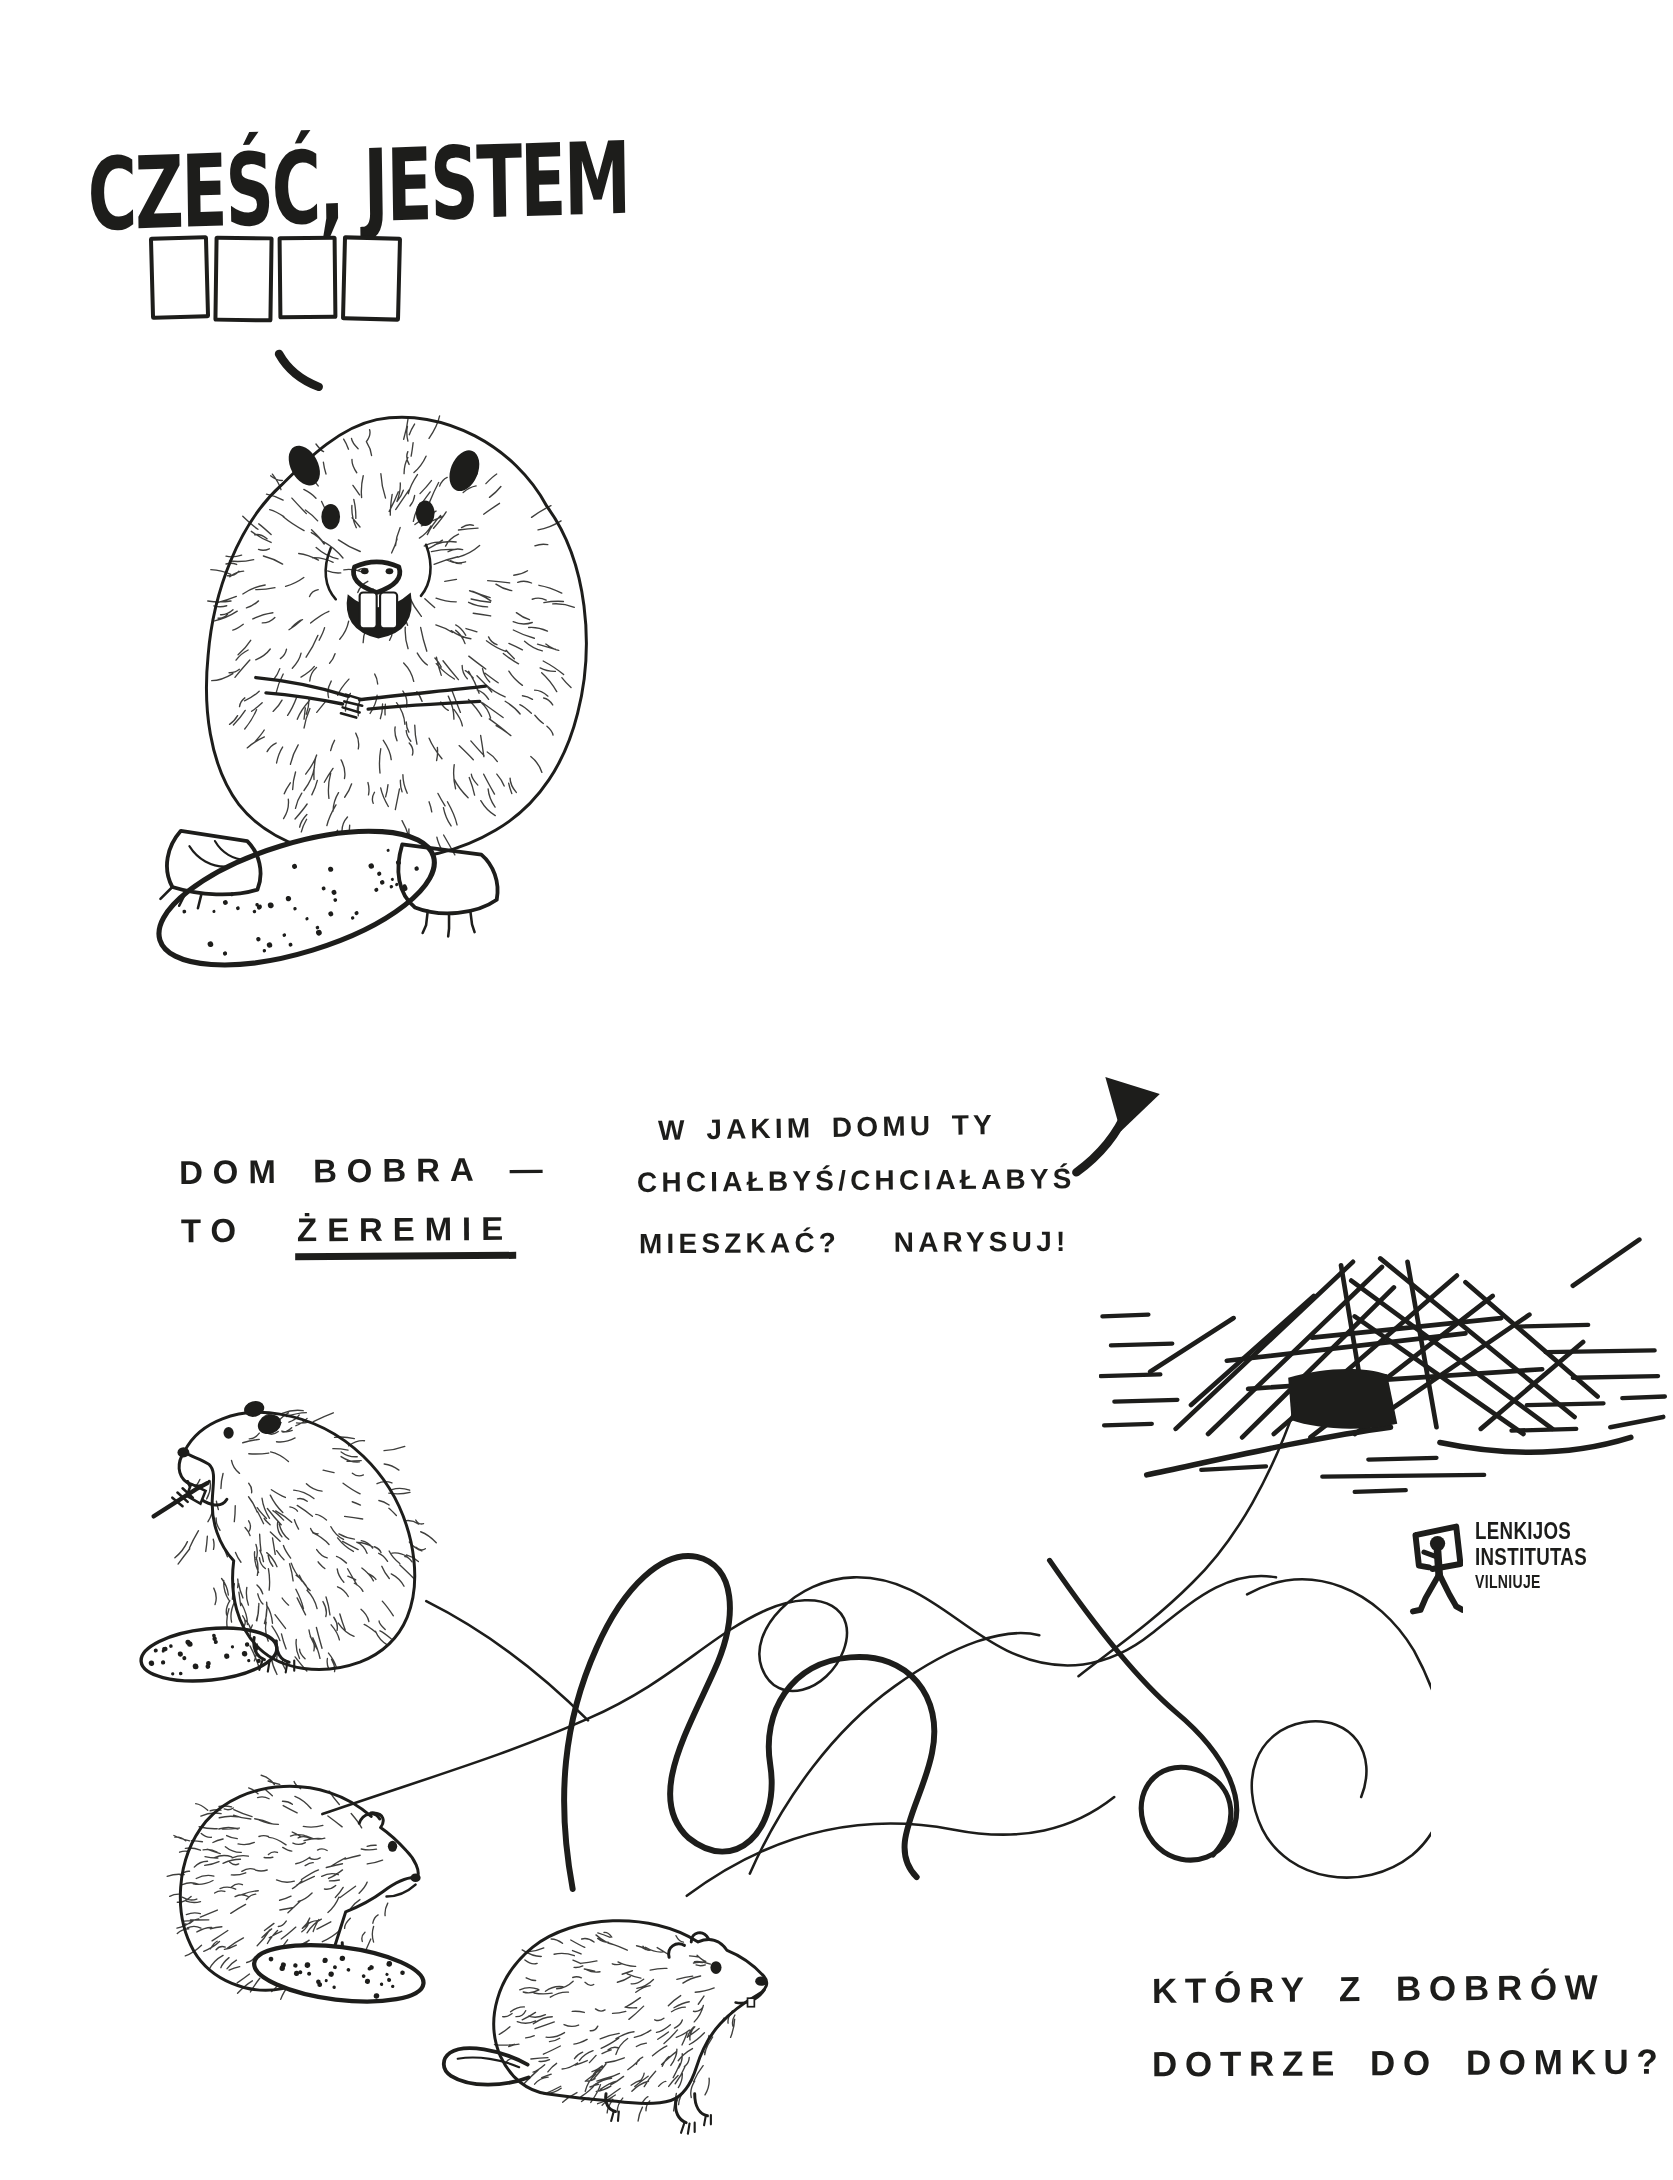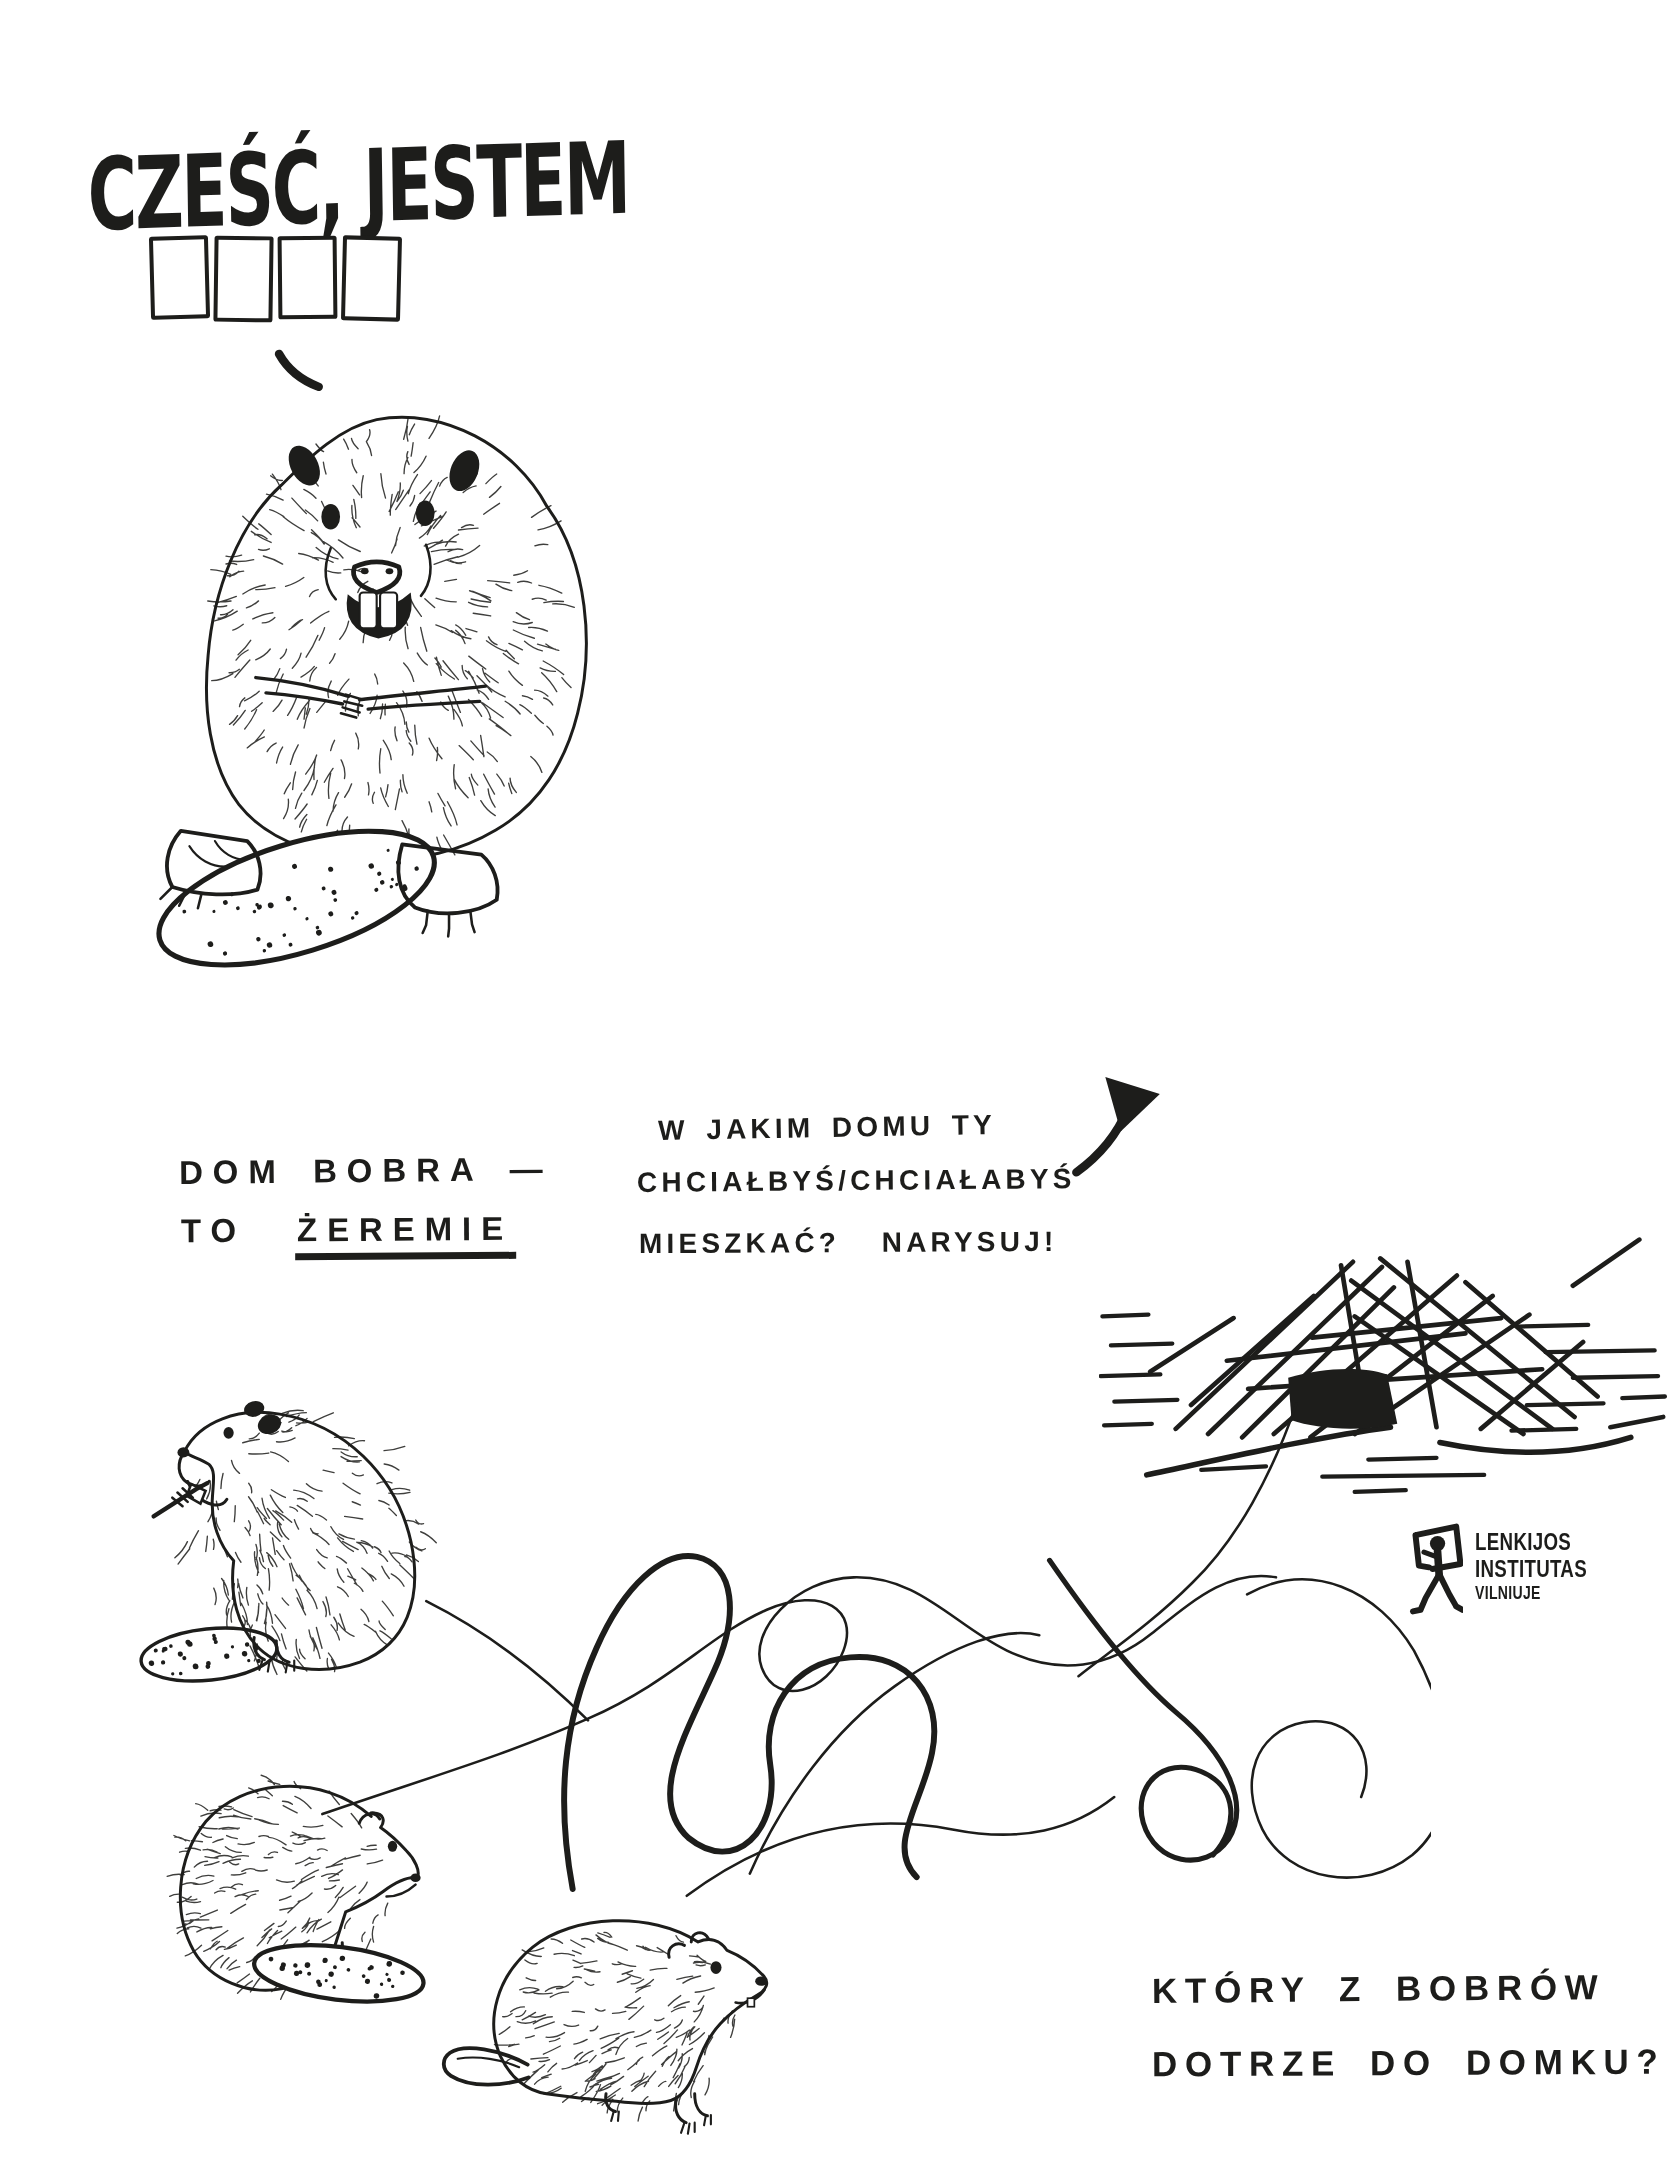--- a/index.html
+++ b/index.html
@@ -17,21 +17,21 @@
   .boxrow{display:flex;gap:5.1px;}
   .nbox{width:51px;height:75px;border:4.3px solid #1d1d1b;border-radius:2.6px;background:#fff;}
   .nbox:nth-child(1){transform:rotate(-1.5deg);}
   .nbox:nth-child(2){transform:rotate(0.8deg);height:78px;}
   .nbox:nth-child(3){transform:rotate(-0.6deg);}
   .nbox:nth-child(4){transform:rotate(1.4deg);height:77px;}
   .cap{font-size:33px;letter-spacing:.30em;word-spacing:.25em;}
   .uline{border-bottom:7.7px solid #1d1d1b;padding:0 3.4px 5.1px 1.7px;}
   .prompt{font-size:28px;letter-spacing:.15em;word-spacing:.2em;}
   .bigq{font-size:35px;letter-spacing:.22em;word-spacing:.3em;}
-  .logo{display:flex;align-items:center;gap:12px;}
+  .logo{display:flex;align-items:flex-start;gap:12px;}
   .logotext{display:flex;flex-direction:column;transform:scaleX(.78);transform-origin:left top;}
   .logotext .l1,.logotext .l2{font-size:24px;font-weight:700;line-height:26.4px;letter-spacing:0.4px;}
   .logotext .l3{font-size:18px;font-weight:700;line-height:22px;letter-spacing:0.4px;}
   svg{display:block;}
   .ink{stroke:#1d1d1b;fill:none;stroke-linecap:round;stroke-linejoin:round;}
 </style>
 </head>
 <body>
 
 <h1 class="abs title" style="left:87px;top:82px;">CZEŚĆ, JESTEM</h1>
@@ -123,21 +123,21 @@
 <div class="abs hand cap" style="left:179px;top:1152px;transform:rotate(-0.6deg);">DOM BOBRA —</div>
 <div class="abs hand cap" style="left:181px;top:1211px;transform:rotate(-0.4deg);">
   <span>TO</span>
   <span class="uline" style="margin-left:22px;">ŻEREMIE</span>
 </div>
 
 <div class="abs hand prompt" style="left:658px;top:1112px;transform:rotate(-1deg);">W JAKIM DOMU TY</div>
 <div class="abs hand prompt" style="left:637px;top:1165px;transform:rotate(-0.5deg);">CHCIAŁBYŚ/CHCIAŁABYŚ</div>
 <div class="abs hand prompt" style="left:639px;top:1227px;transform:rotate(-0.3deg);">
   <span>MIESZKAĆ?</span>
-  <span style="margin-left:24px;">NARYSUJ!</span>
+  <span style="margin-left:36px;">NARYSUJ!</span>
 </div>
 
 <svg class="abs" style="left:1066px;top:1065px;" width="111" height="115" viewBox="0 0 130 135">
   <path class="ink" d="M 12 126 C 34 110 58 86 72 52" stroke-width="10"></path>
   <polygon points="46,14 110,34 64,78" fill="#1d1d1b"></polygon>
 </svg>
 
 <svg class="abs" style="left:1099px;top:1214px;" width="571" height="290" viewBox="0 0 670 340">
   <g class="ink" stroke-width="5.5">
     <path d="M 90 252 L 298 56"></path>

